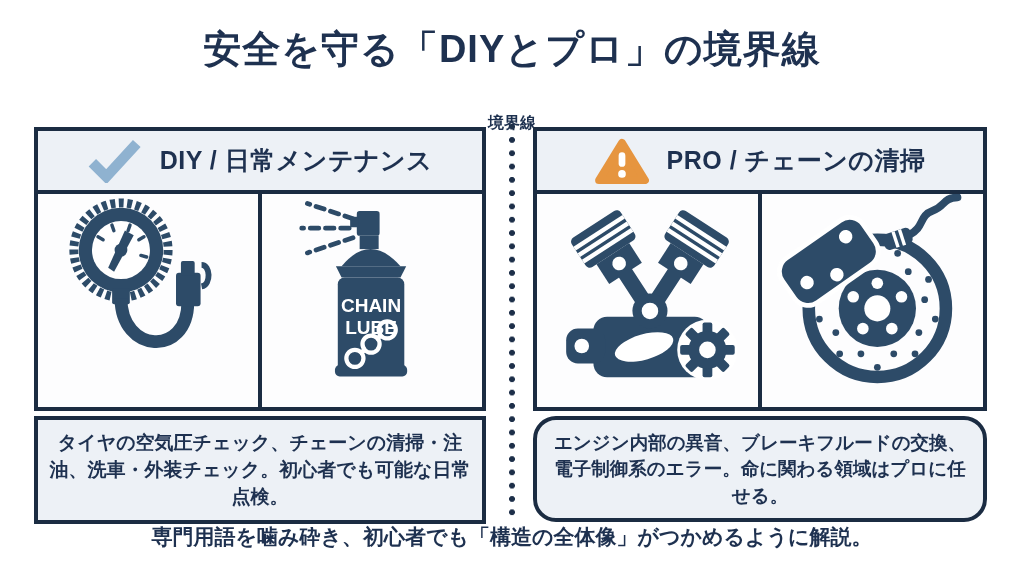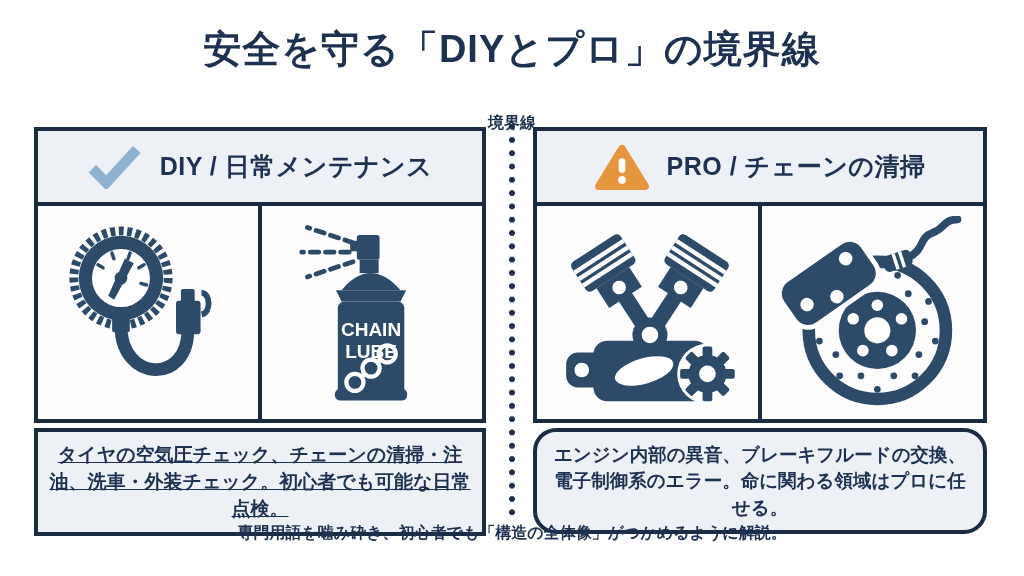--- a/index.html
+++ b/index.html
@@ -23,40 +23,40 @@
   }
   .dotted-divider{
     position:absolute;left:505px;top:120px;width:14px;height:400px;
     background-image:radial-gradient(circle, #1d2f49 2.6px, transparent 3.3px);
     background-size:14px 13.3px;background-repeat:repeat-y;background-position:center 0;
   }
   .panel{position:absolute;top:127px;}
   .panel.left{left:34px;width:452px;}
   .panel.right{left:533px;width:454px;}
   .panel-header{
-    box-sizing:border-box;height:79px;border:4px solid #1b2c42;background:#edf1f6;
+    box-sizing:border-box;height:67px;border:4px solid #1b2c42;background:#edf1f6;
     display:flex;align-items:center;justify-content:center;gap:18px;
   }
   .panel-header .hdr-label{font-size:25px;font-weight:800;color:#1e3150;letter-spacing:0.5px;}
   .icon-row{display:flex;margin-top:-4px;height:221px;}
   .icon-cell{
     box-sizing:border-box;flex:1;border:4px solid #1b2c42;background:#fdfdfe;
-    display:flex;align-items:center;justify-content:center;
+    display:flex;align-items:flex-start;justify-content:center;
   }
   .icon-cell + .icon-cell{margin-left:-4px;}
   .caption-box{
     box-sizing:border-box;margin-top:5px;border:4px solid #1b2c42;background:#edf1f6;
     padding:10px 8px 9px 8px;min-height:78px;
     font-weight:800;line-height:1.42;color:#1e3150;text-align:center;
   }
-  .panel.left .caption-box{font-size:19px;text-decoration:underline;}
+  .panel.left .caption-box{font-size:19px;}
   .panel.right .caption-box{font-size:18.5px;border-radius:23px;}
   .footer-note{
     position:absolute;top:523px;left:0;width:100%;
-    text-align:center;font-size:16px;font-weight:800;color:#1e3150;
+    text-align:center;font-size:21px;font-weight:800;color:#1e3150;
   }
   svg{display:block;}
 </style>
 </head>
 <body>
 
 <div class="canvas">
 
   <h1 class="page-title">安全を守る「DIYとプロ」の境界線</h1>
 

